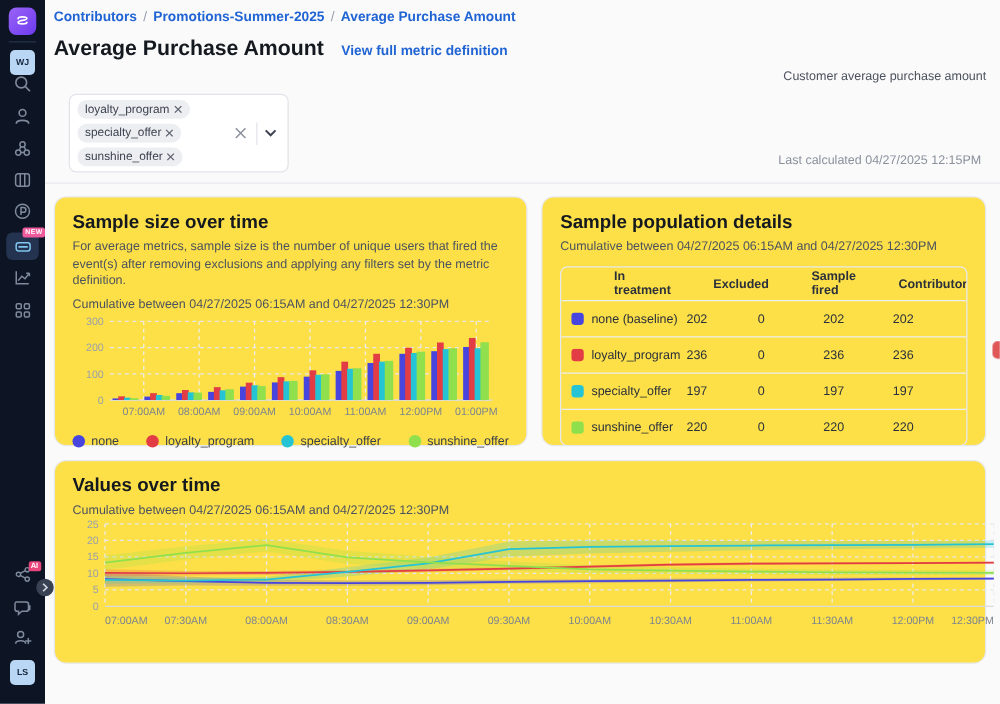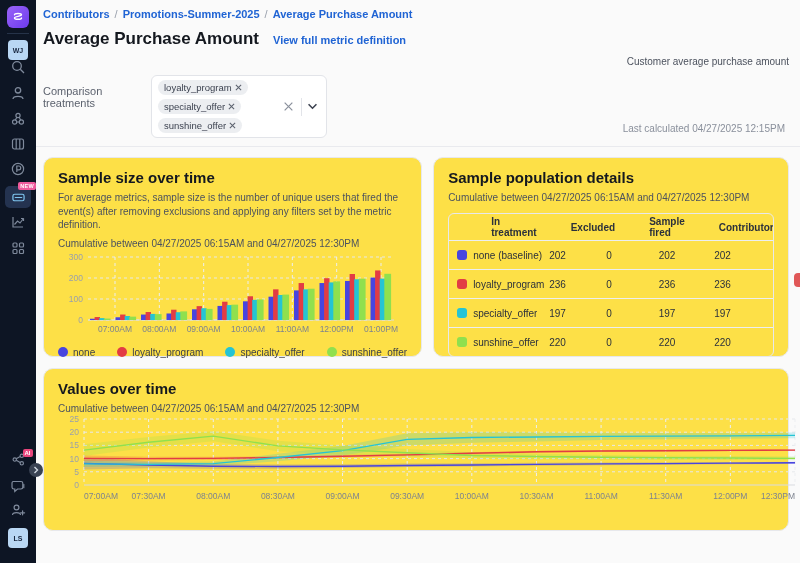--- a/index.html
+++ b/index.html
@@ -247,21 +247,20 @@
 
   <div class="title-row">
     <h1 class="page-title">Average Purchase Amount</h1>
     <a class="metric-link">View full metric definition</a>
   </div>
 
   <div class="subtitle">Customer average purchase amount</div>
 
 
   <div class="comparison-row">
-    <div class="comparison-label">Comparison treatments</div>
     <div class="chips-box">
       <div class="chips-wrap" id="chips">
           <span class="chip">
             <span>loyalty_program</span>
             <svg width="7" height="7" viewBox="0 0 8 8">
               <path d="M1 1l6 6M7 1L1 7" stroke="#5c626e" stroke-width="1.2"></path>
             </svg>
           </span>
           <span class="chip">
             <span>specialty_offer</span>

